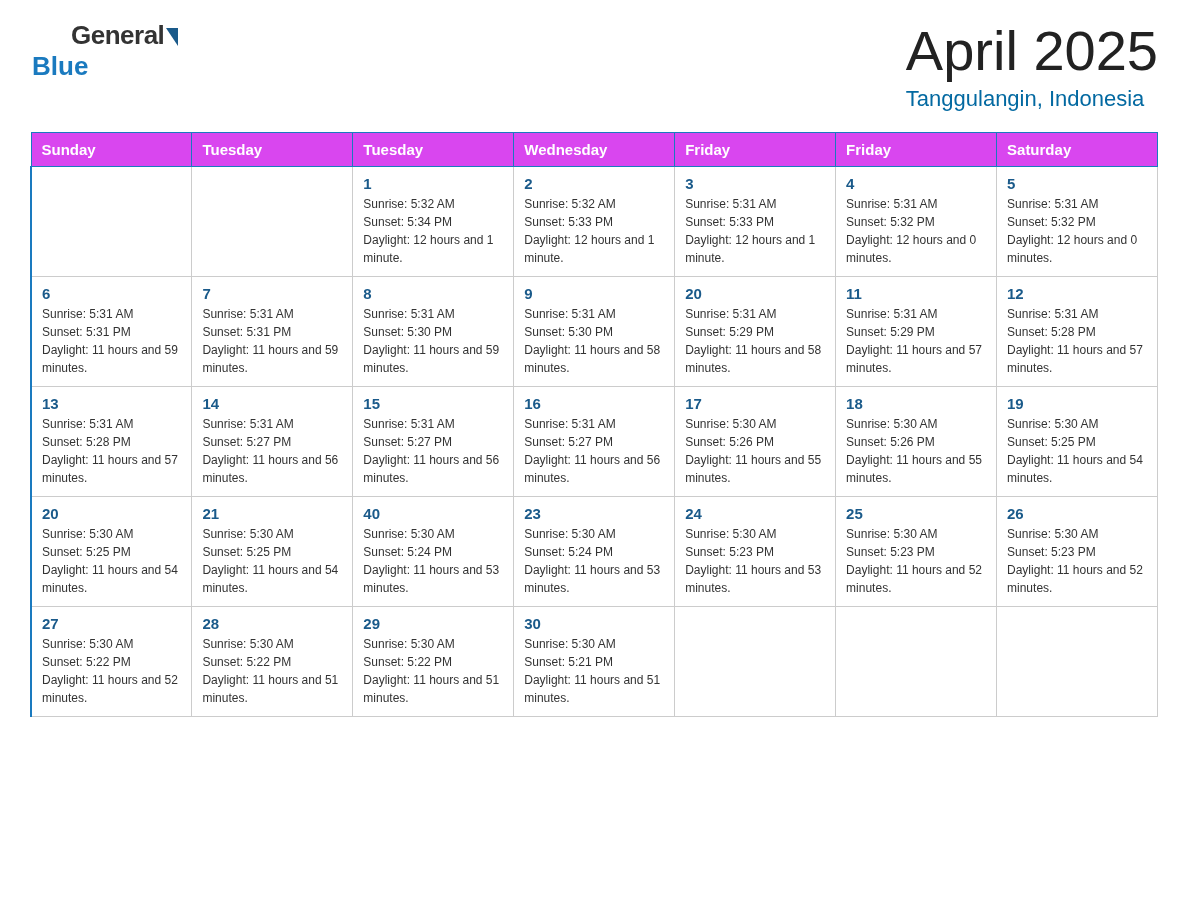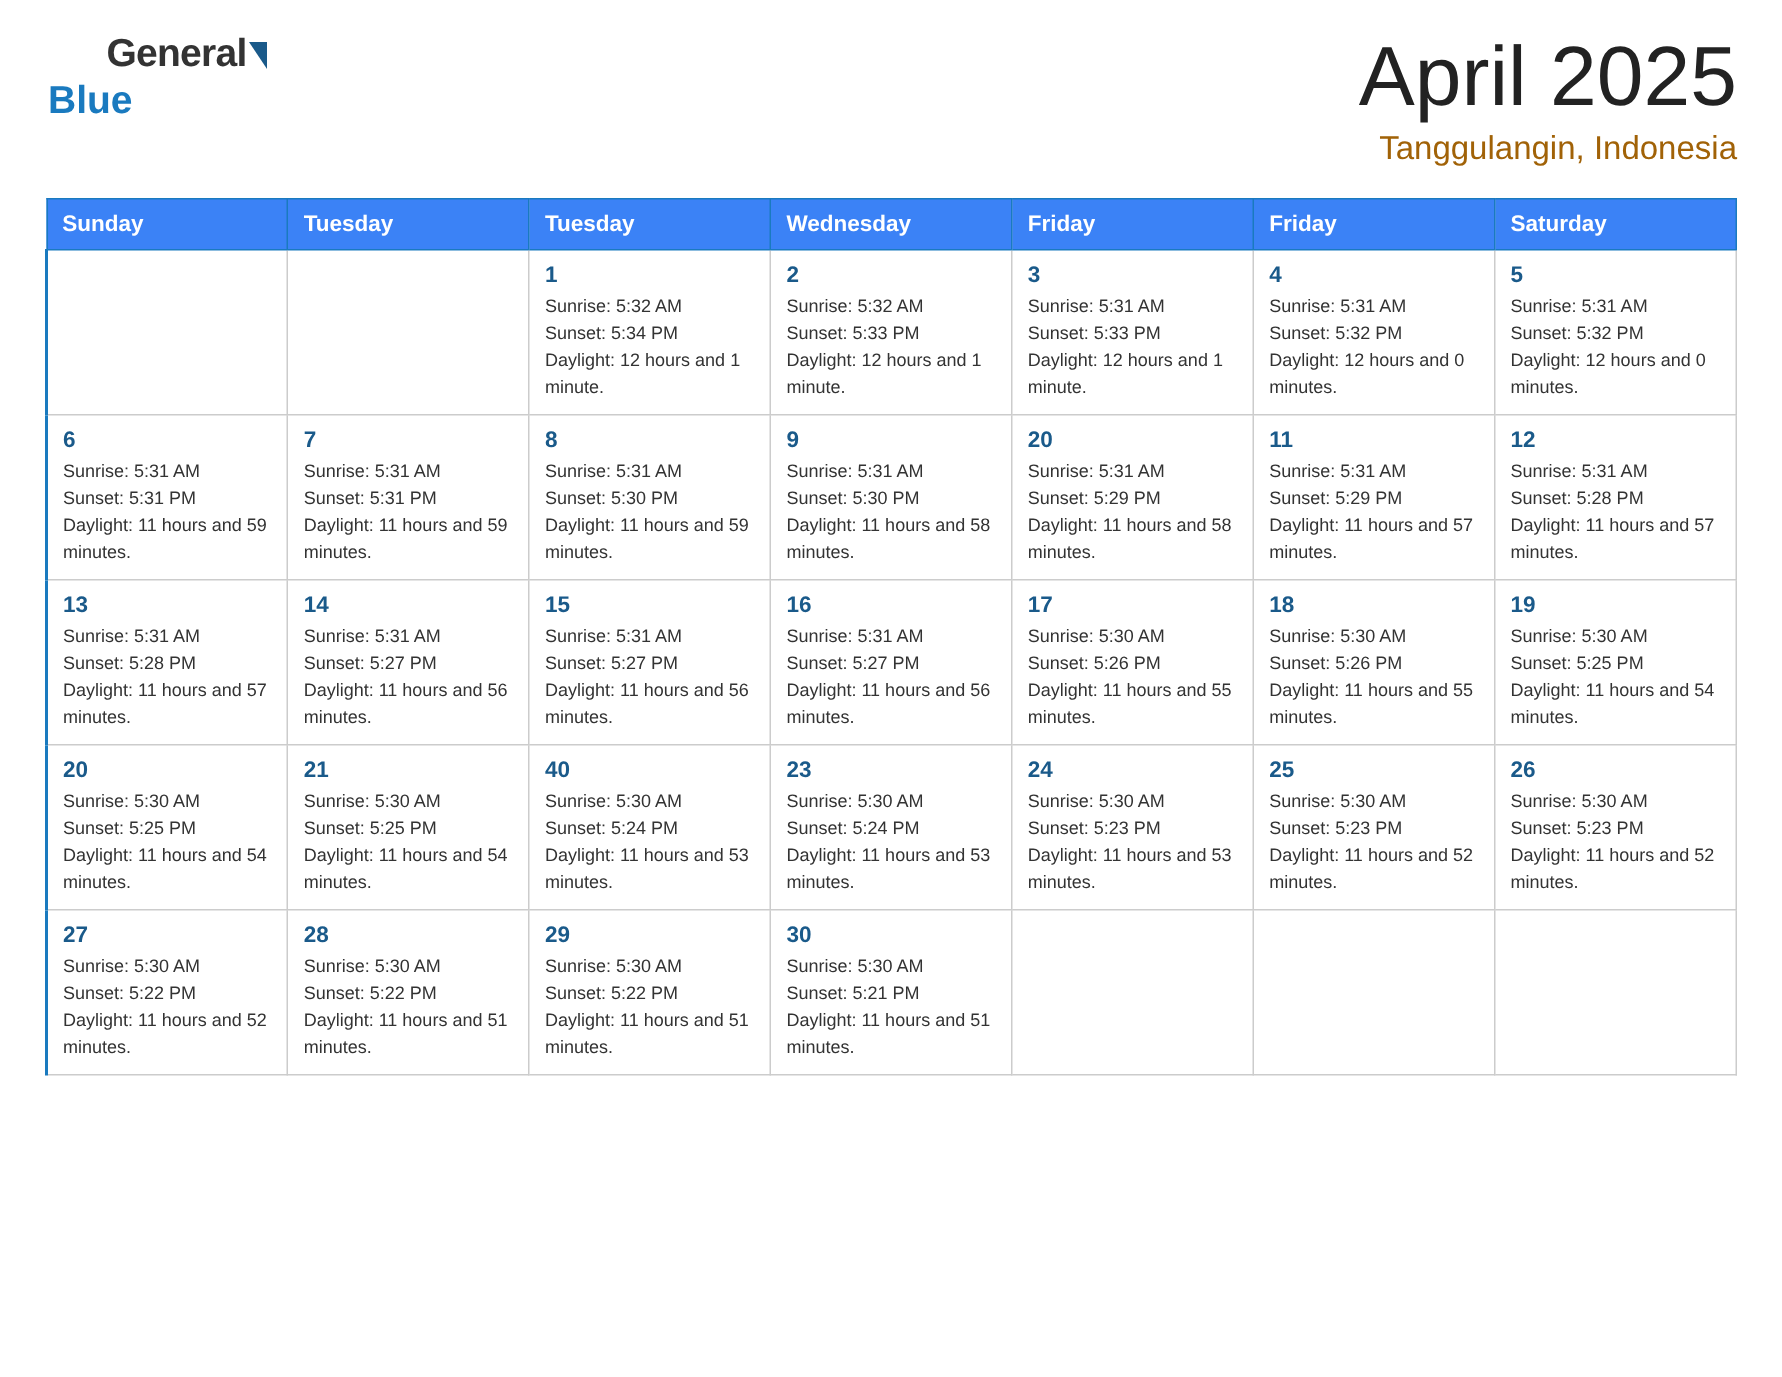--- a/index.html
+++ b/index.html
@@ -42,40 +42,39 @@
       margin-left: 2px;
       margin-top: 2px;
     }
     .logo-blue {
       font-size: 26px;
       font-weight: bold;
       color: #1a7abf;
       margin-left: 2px;
     }
     .title-block {
-      text-align: right;
     }
     .month-title {
       font-size: 56px;
       font-weight: normal;
       color: #222;
       line-height: 1.1;
     }
     .location-title {
       font-size: 22px;
-      color: #a16207;
+      color: #0369a1;
       margin-top: 4px;
     }
     .calendar-table {
       width: 100%;
       border-collapse: collapse;
       table-layout: fixed;
     }
     .calendar-table thead th {
-      background-color: #3b82f6;
+      background-color: #d946ef;
       color: #fff;
       font-size: 15px;
       font-weight: bold;
       padding: 8px 10px;
       text-align: left;
       border: 1px solid #1a7abf;
     }
     .calendar-table tbody td {
       vertical-align: top;
       padding: 8px 10px;

